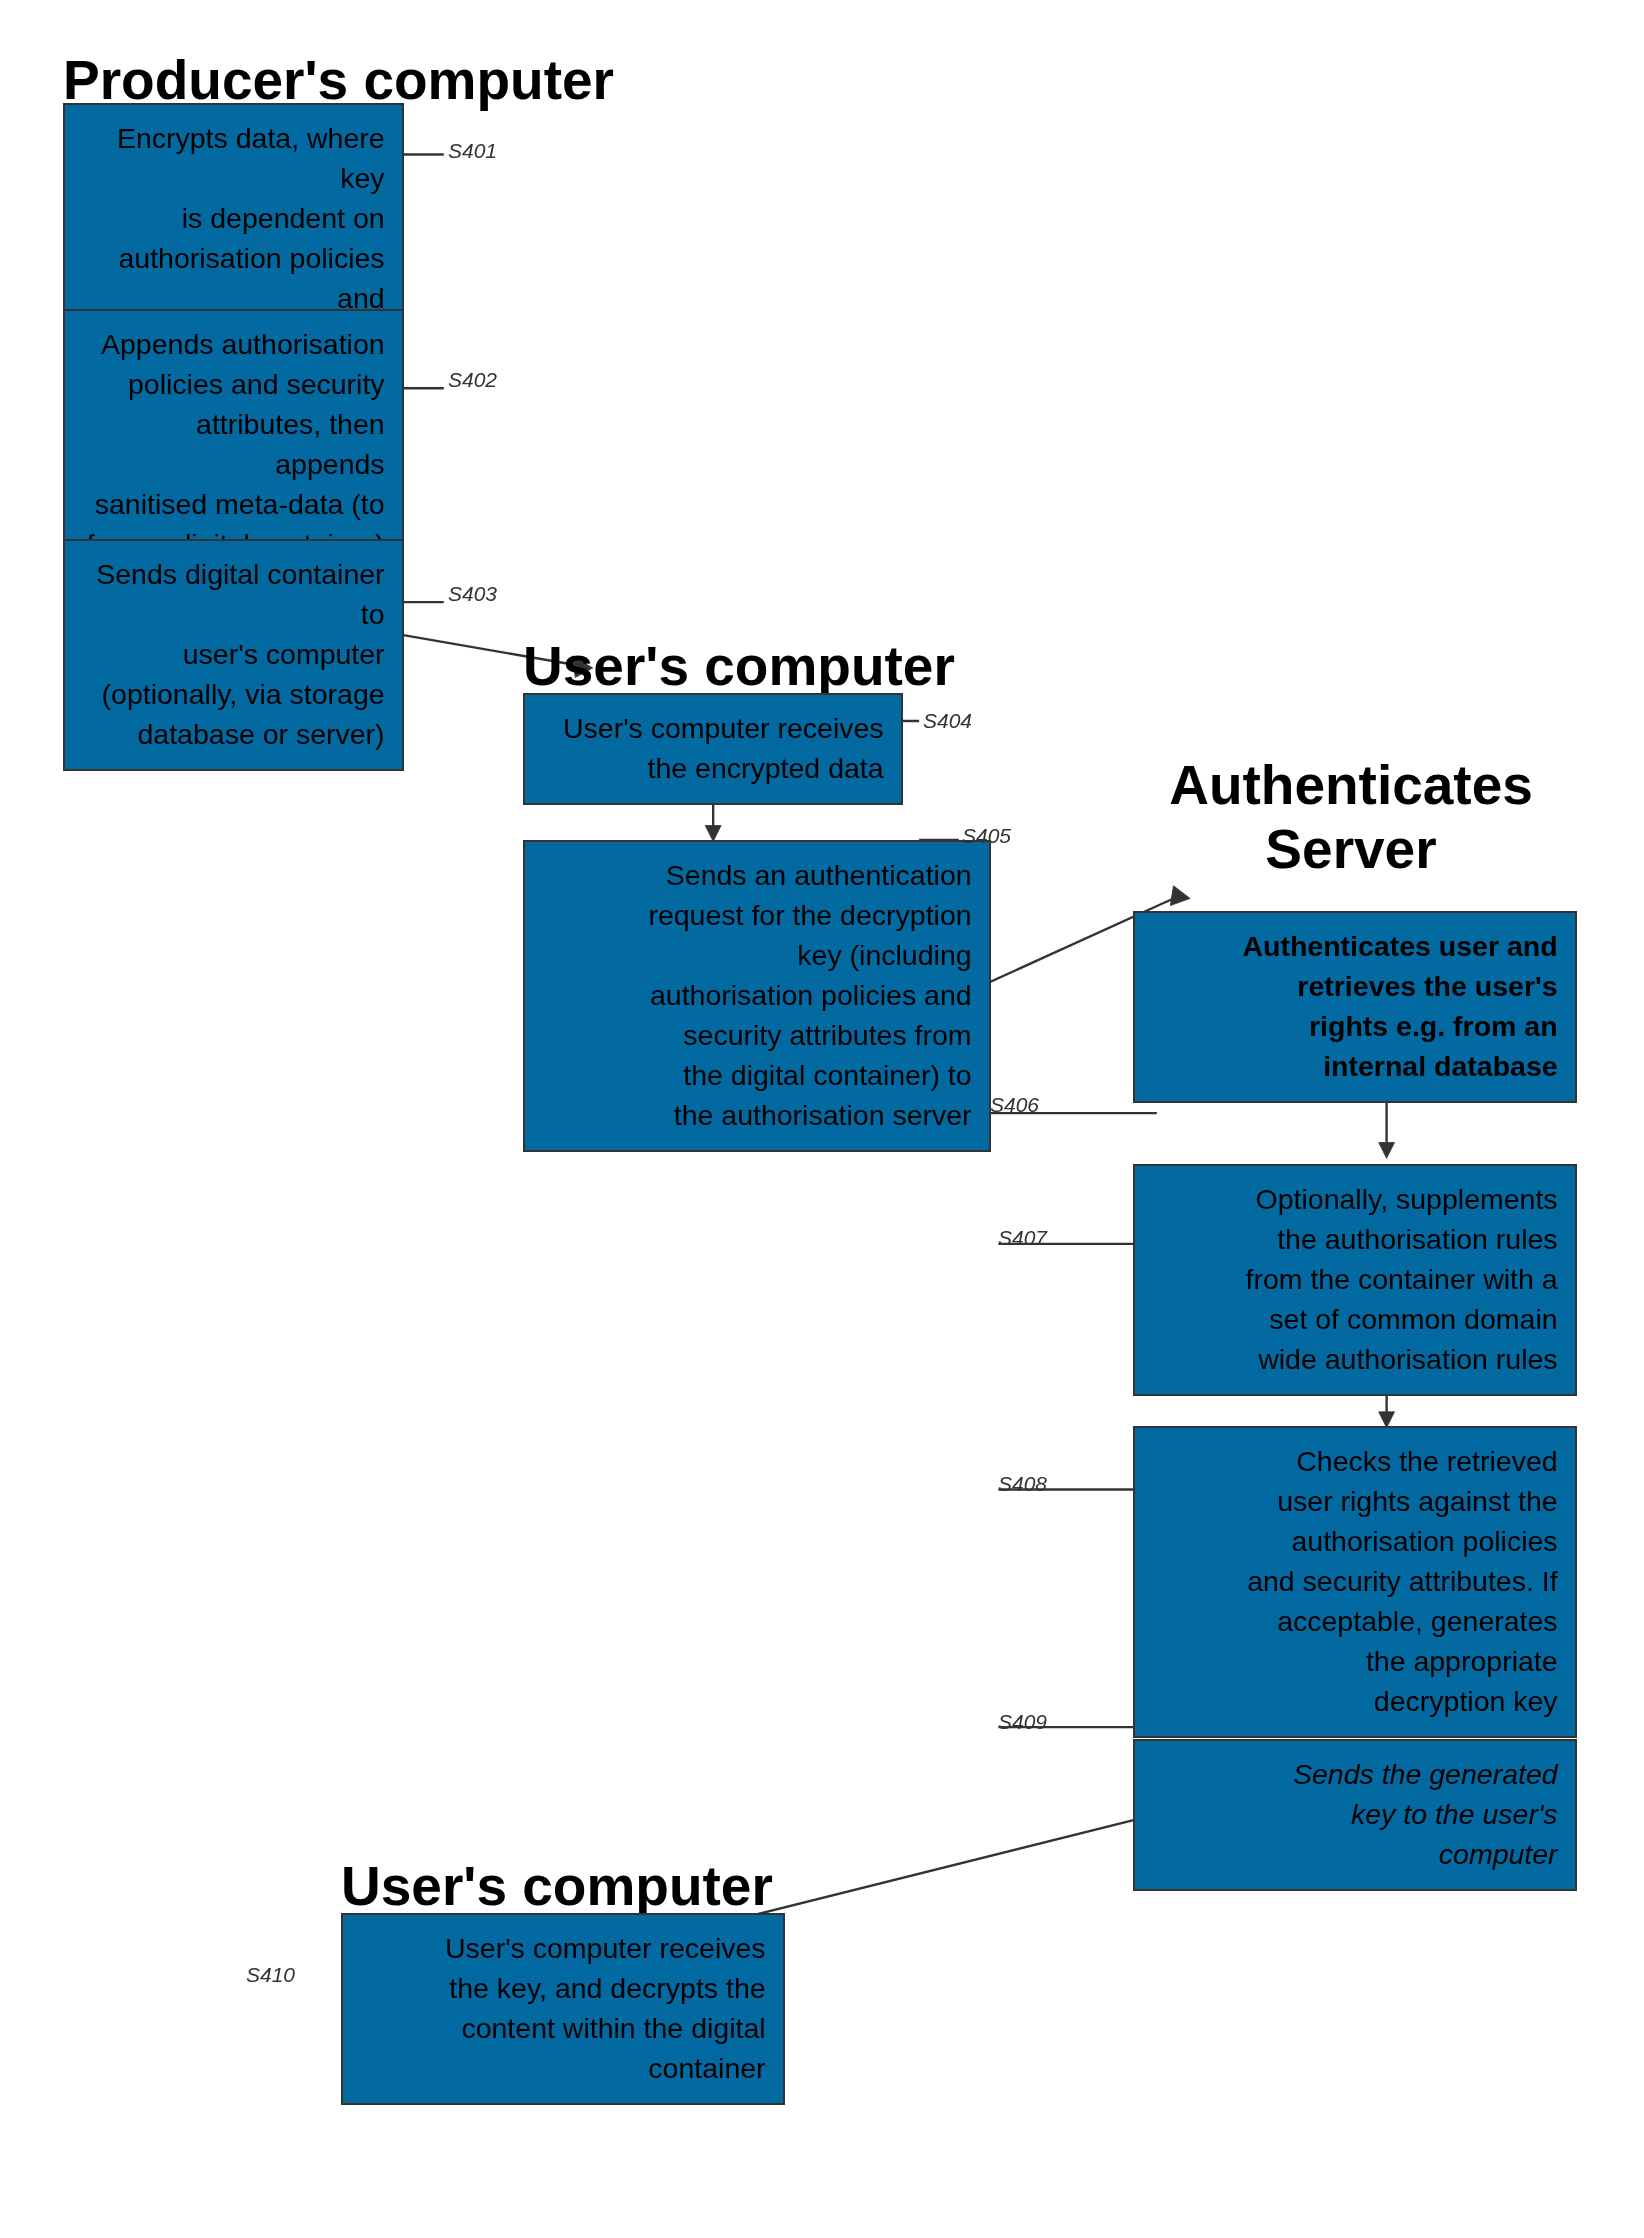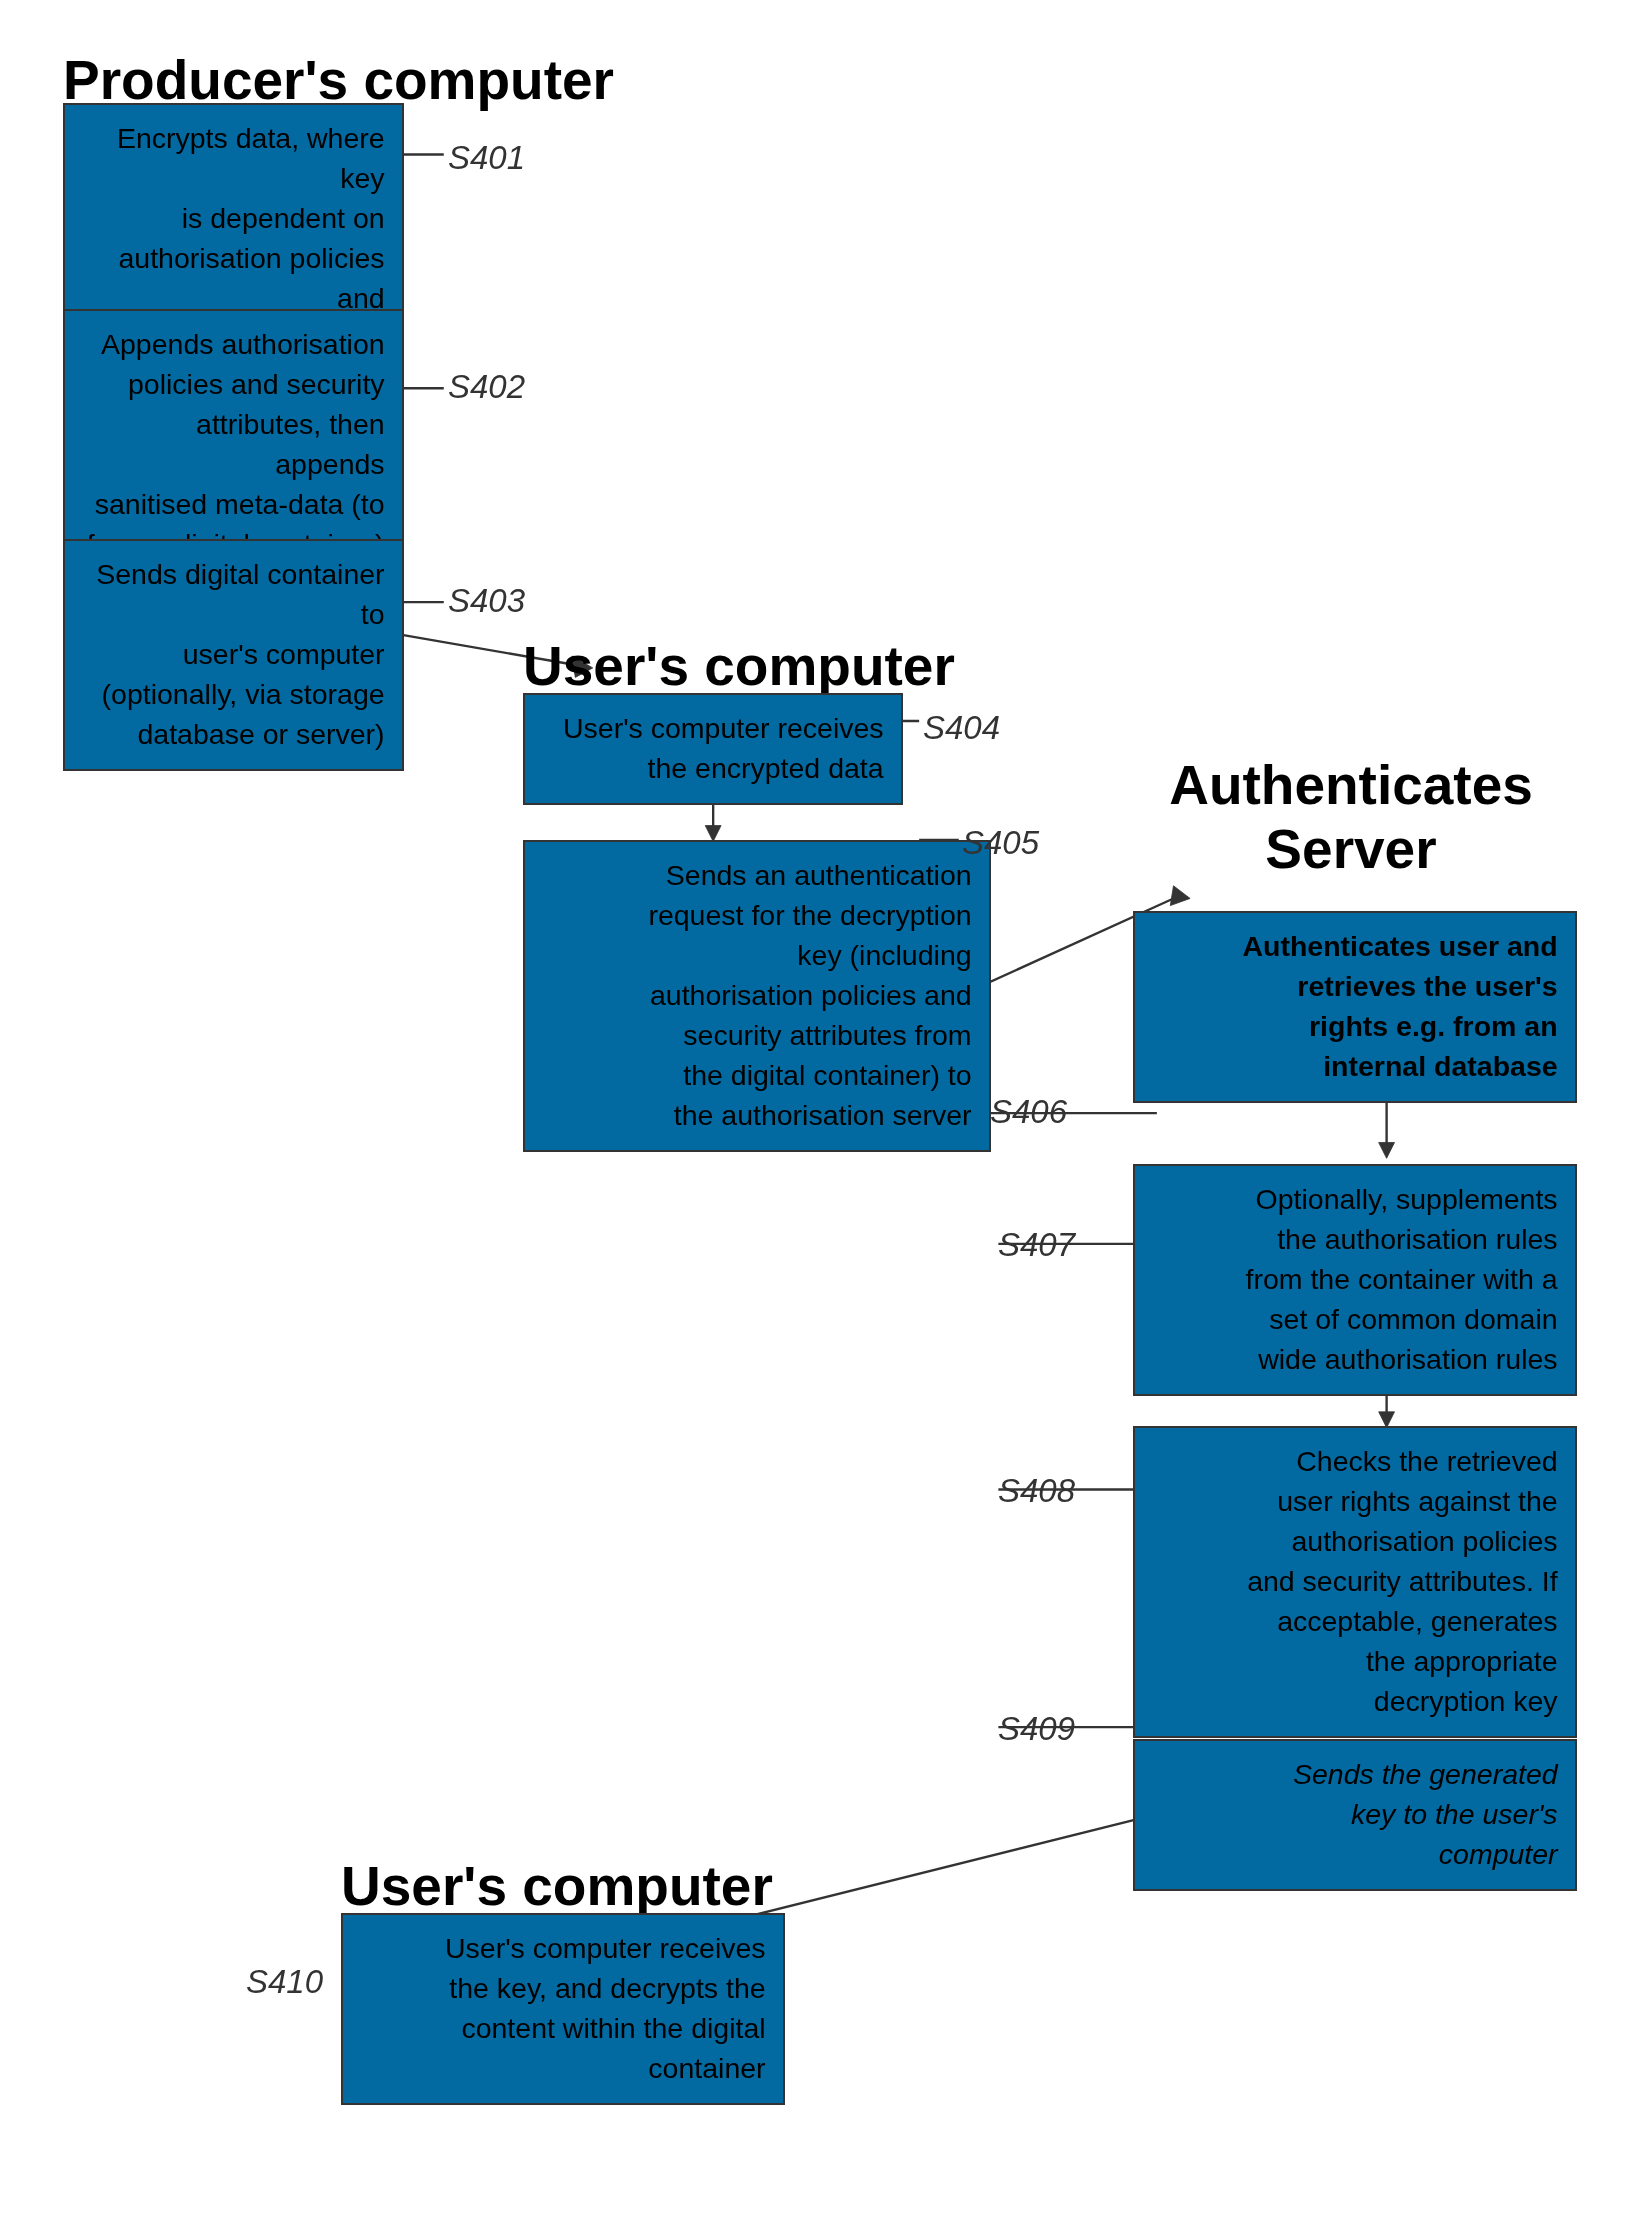--- a/index.html
+++ b/index.html
@@ -33,21 +33,21 @@
       text-align: right;
       font-size: 28.5px;
       line-height: 1.4;
       padding: 14.3px 17.4px;
       position: absolute;
     }
 
     
     .step-label {
       position: absolute;
-      font-size: 33px;
+      font-size: 21px;
       font-style: italic;
       color: #333;
     }
 
     
     svg.arrows {
       position: absolute;
       top: 0;
       left: 0;
       width: 1645px;

